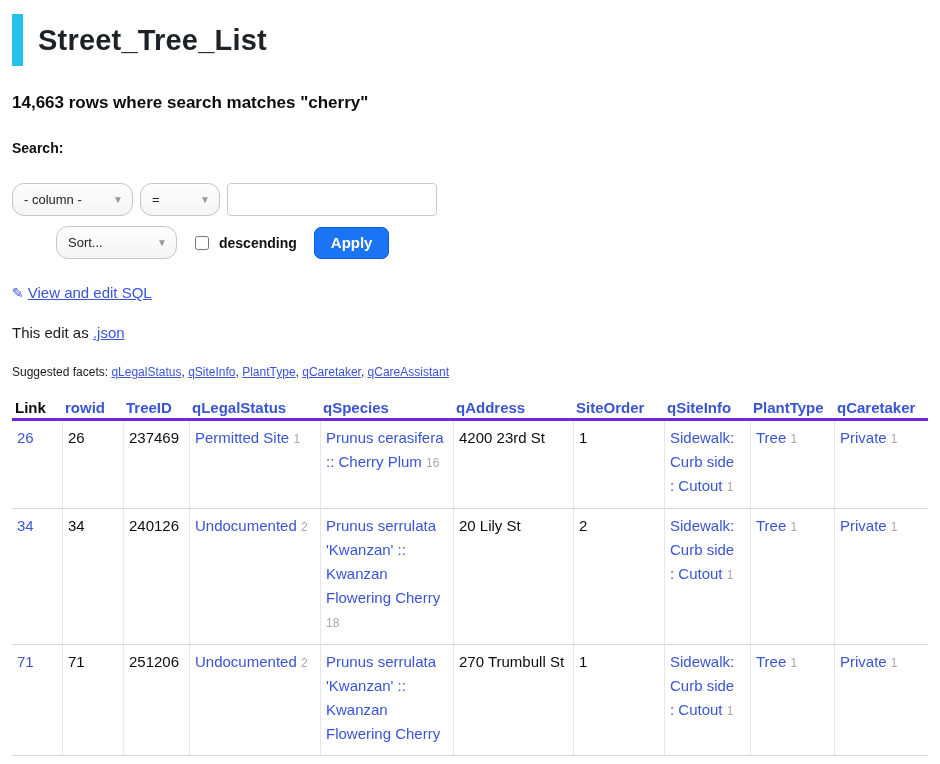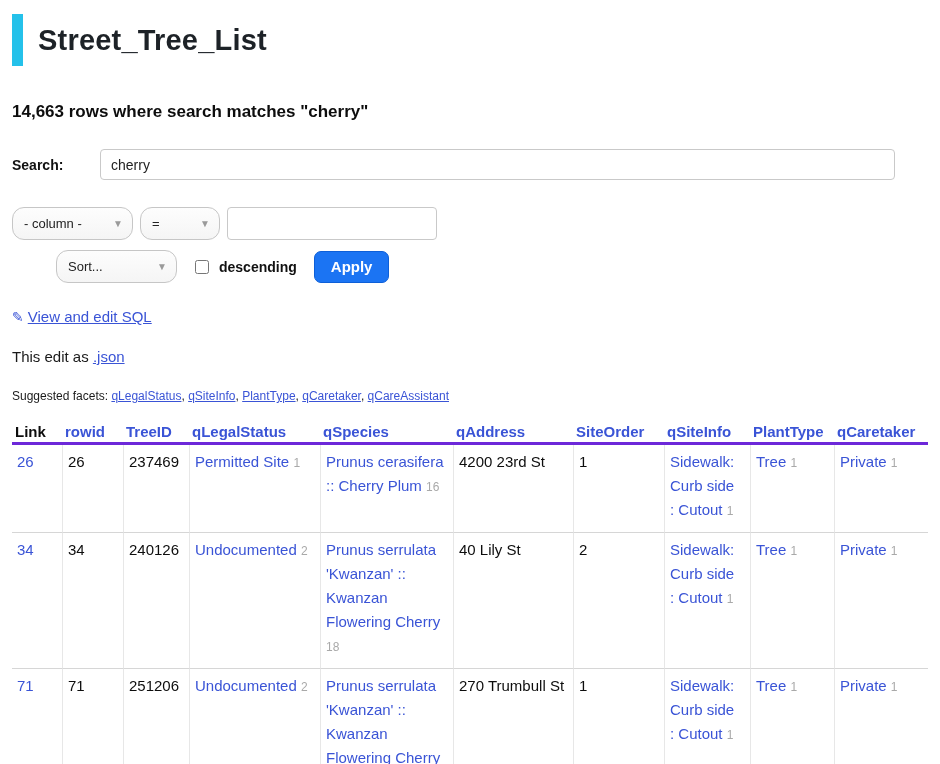--- a/index.html
+++ b/index.html
@@ -16,21 +16,21 @@
     border-left: 11px solid #24c1ea;
     padding-left: 15px;
     height: 52px;
     display: flex; align-items: center;
   }
   .page-header h1 {
     margin: 0; font-size: 29px; font-weight: bold; color: #1d2227;
     letter-spacing: 0.2px;
   }
   .row-summary {
-    margin-top: 36px;
+    margin-top: 27px;
     font-size: 17px; font-weight: bold; color: #0d0d0d;
   }
   
   .search-row { margin-top: 27px; display: flex; align-items: center; }
   .search-row label { font-size: 14px; font-weight: bold; width: 88px; }
   .search-row input {
     width: 795px; height: 31px;
     border: 1px solid #c9c9c9; border-radius: 4px;
     padding: 0 10px; font-size: 14px; color: #222;
     font-family: "Liberation Sans", "DejaVu Sans", sans-serif;
@@ -101,21 +101,20 @@
 <body>
 
 <div class="page-header">
   <h1>Street_Tree_List</h1>
 </div>
 
 <div class="row-summary">14,663 rows where search matches "cherry"</div>
 
 <div class="search-row">
   <label>Search:</label>
-  <input type="text" class="search-input" value="cherry" style="">
 </div>
 
 <div class="filter-row">
   <div class="selectbox sel-column">
     <span>- column -</span>
     <span class="caret">▼</span>
   </div>
   <div class="selectbox sel-op">
     <span>=</span>
     <span class="caret">▼</span>
@@ -184,21 +183,21 @@
       <td><a>Sidewalk: Curb side : Cutout</a> <span class="count">1</span></td>
       <td><a>Tree</a> <span class="count">1</span></td>
       <td><a>Private</a> <span class="count">1</span></td>
     </tr>
     <tr>
       <td><a>34</a></td>
       <td>34</td>
       <td>240126</td>
       <td><a>Undocumented</a> <span class="count">2</span></td>
       <td><a>Prunus serrulata 'Kwanzan' :: Kwanzan Flowering Cherry</a> <span class="count">18</span></td>
-      <td>40 Lily St</td>
+      <td>20 Lily St</td>
       <td>2</td>
       <td><a>Sidewalk: Curb side : Cutout</a> <span class="count">1</span></td>
       <td><a>Tree</a> <span class="count">1</span></td>
       <td><a>Private</a> <span class="count">1</span></td>
     </tr>
     <tr>
       <td><a>71</a></td>
       <td>71</td>
       <td>251206</td>
       <td><a>Undocumented</a> <span class="count">2</span></td>

